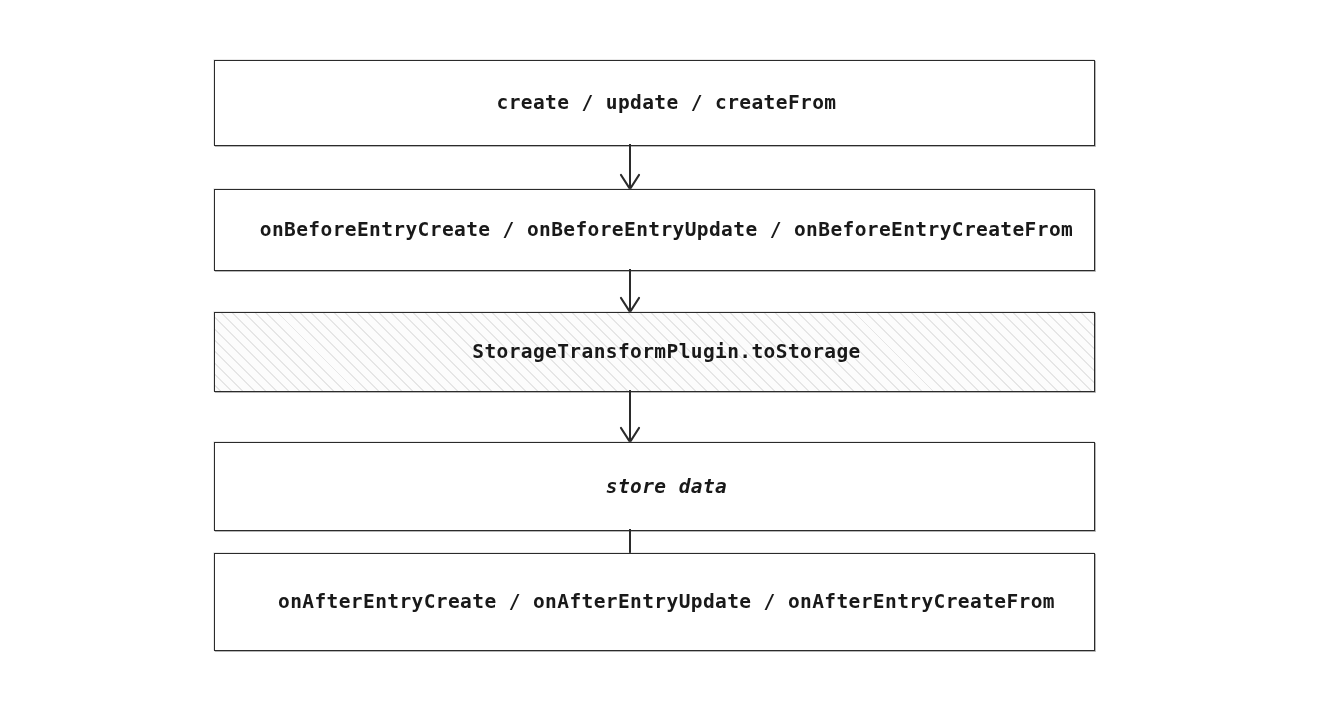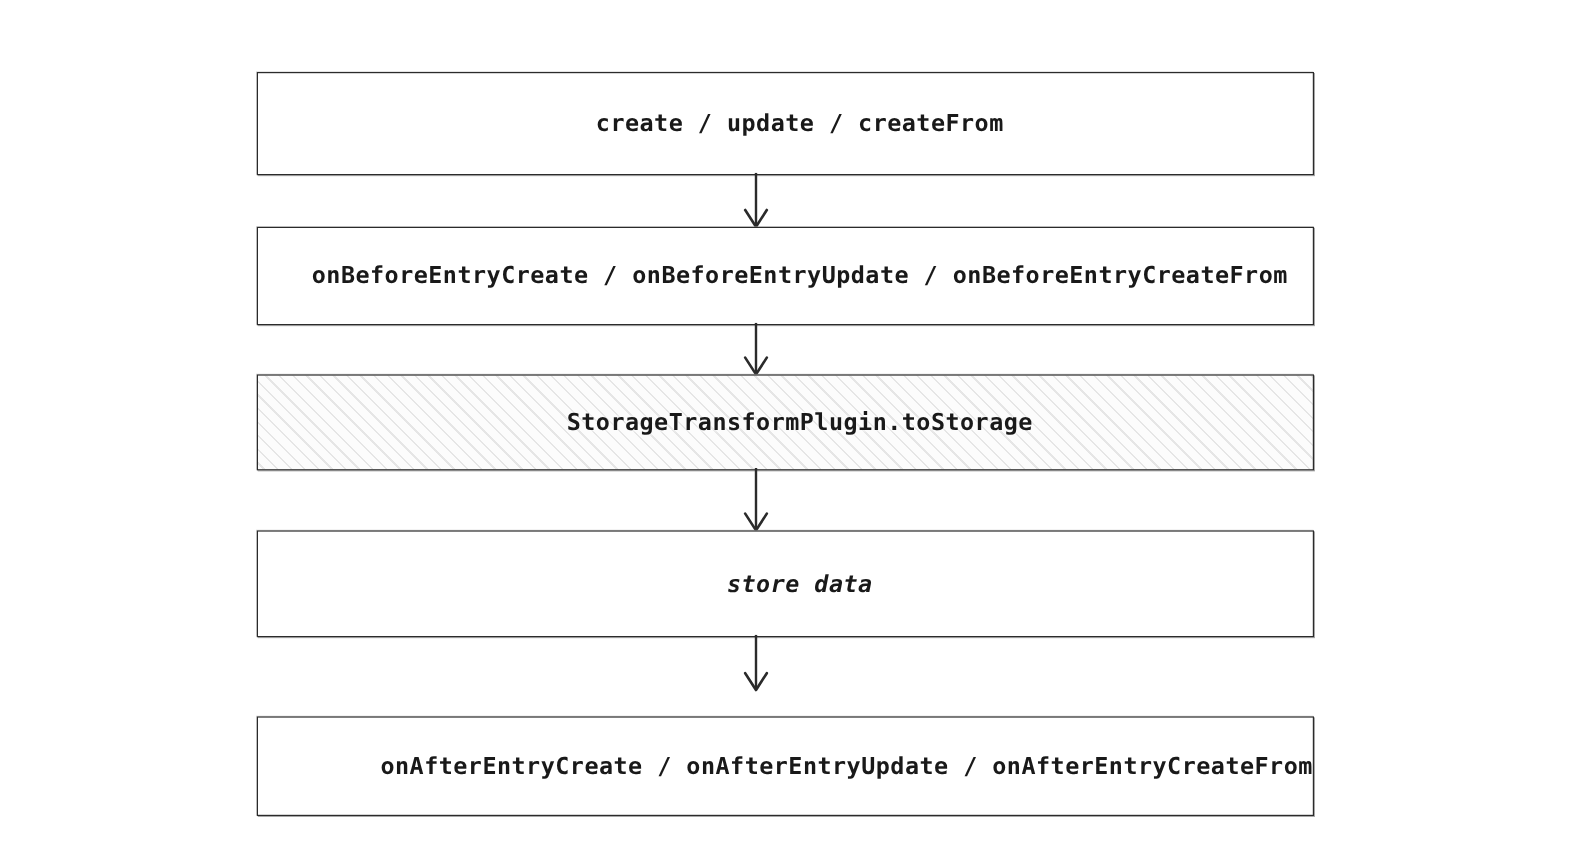--- a/index.html
+++ b/index.html
@@ -68,21 +68,21 @@
 
   .flow-node.hatched .node-label {
     
     text-shadow: 0 0 3px #fbfbfb, 0 0 3px #fbfbfb;
   }
 
   .node-1 { top: 60px;  height: 86px; }
   .node-2 { top: 189px; height: 82px; }
   .node-3 { top: 312px; height: 80px; align-items: center; }
   .node-4 { top: 442px; height: 89px; font-style: italic; }
-  .node-5 { top: 597px; height: 83px; justify-content: flex-end; }
+  .node-5 { top: 553px; height: 98px; }
 
   .flow-arrow {
     position: absolute;
     left: 604px;
     width: 52px;
     overflow: visible;
   }
   .arrow-1 { top: 144px; height: 47px; }
   .arrow-2 { top: 269px; height: 45px; }
   .arrow-3 { top: 390px; height: 54px; }

